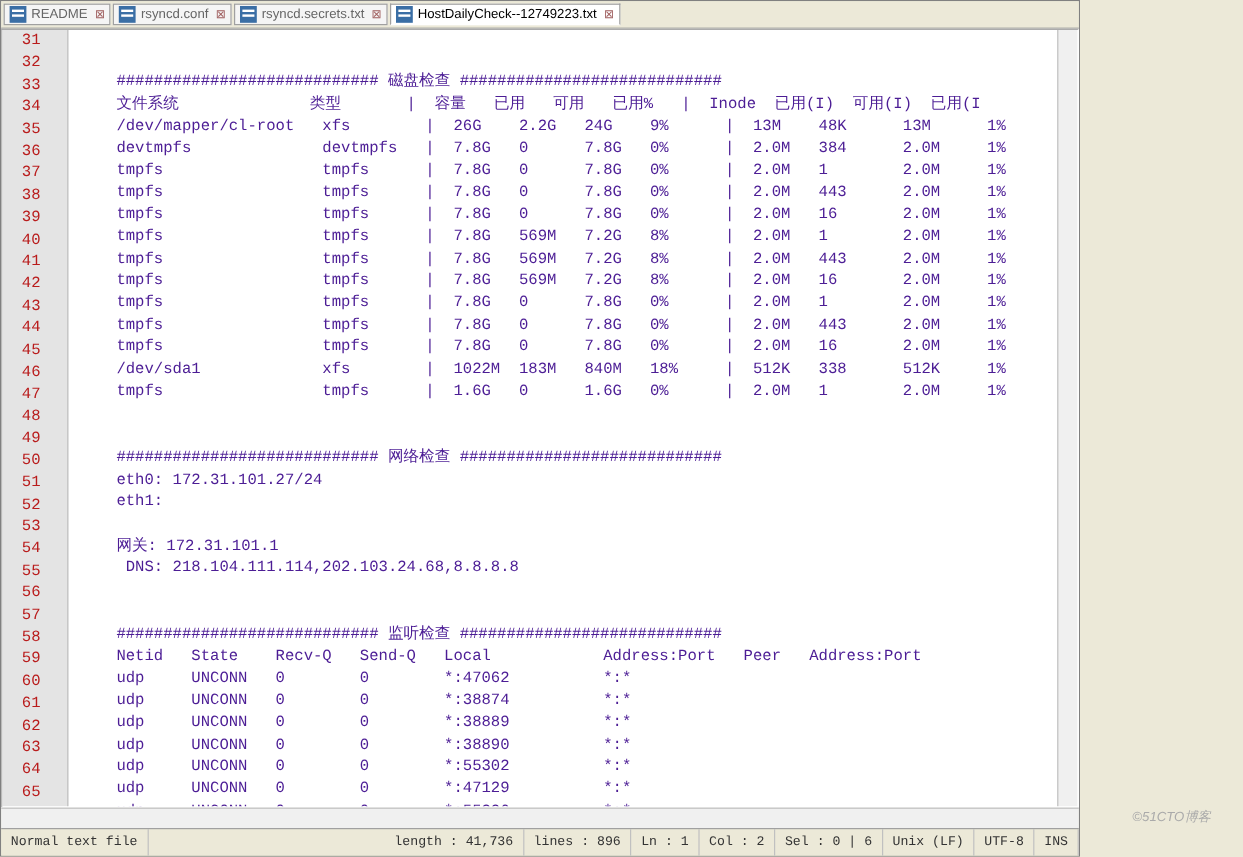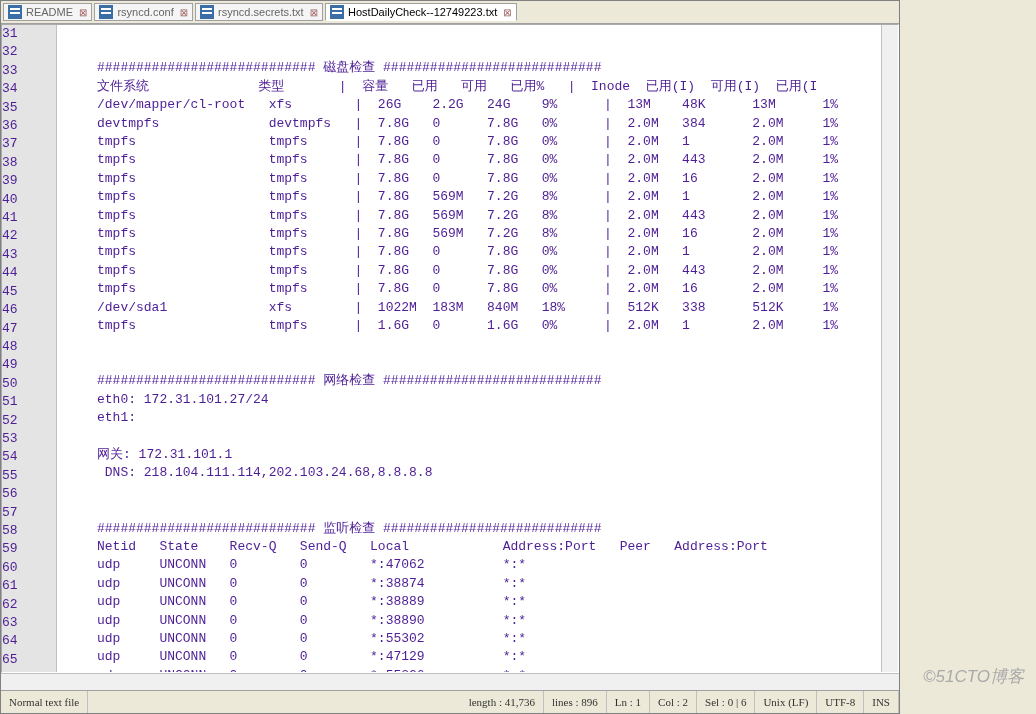--- a/index.html
+++ b/index.html
@@ -5,28 +5,28 @@
   html,body{margin:0;padding:0;font-family:"Courier New",monospace;font-size:13px;background:#ece9d8;color:#000;}
   .window{width:900px;height:714px;display:flex;flex-direction:column;border:1px solid #808080;box-sizing:border-box;background:#ece9d8;}
   .tabbar{height:22px;display:flex;align-items:center;background:#ece9d8;border-bottom:1px solid #a0a0a0;padding-left:2px;}
   .tab{display:flex;align-items:center;gap:4px;padding:1px 4px;border:1px solid #a0a0a0;background:#f5f5f5;margin-right:2px;font-family:Arial,sans-serif;font-size:11px;color:#666;}
   .tab.active{background:#fff;border-bottom:1px solid #fff;color:#000;}
   .tab .icn{width:14px;height:14px;background:#3a6ea5;display:inline-block;position:relative;}
   .tab .icn::before{content:"";position:absolute;left:2px;top:3px;width:10px;height:2px;background:#fff;}
   .tab .icn::after{content:"";position:absolute;left:2px;top:7px;width:10px;height:2px;background:#fff;}
   .tab .close{font-size:10px;color:#a06060;margin-left:2px;}
   .editor-wrap{flex:1;display:flex;border:1px inset #fff;background:#fff;overflow:hidden;}
-  .gutter{width:48px;background:#e4e4e4;color:#4c1d95;text-align:left;padding:0 6px 0 0;line-height:18.4px;white-space:pre;border-right:1px solid #c0c0c0;user-select:none;}
+  .gutter{width:48px;background:#e4e4e4;color:#b91c1c;text-align:center;padding:0 6px 0 0;line-height:18.4px;white-space:pre;border-right:1px solid #c0c0c0;user-select:none;}
   .text-area{flex:1;overflow:hidden;background:#fff;color:#4c1d95;line-height:18.4px;white-space:pre;padding:16px 0 0 4px;margin-left:36px;}
   .scrollbar-area{width:16px;background:#f0f0f0;border-left:1px solid #c0c0c0;}
   .hscroll{height:16px;background:#f0f0f0;border-top:1px solid #c0c0c0;}
-  .statusbar{height:22px;display:flex;align-items:center;background:#ece9d8;border-top:1px solid #a0a0a0;font-family:Liberation Serif, serif;font-size:11px;color:#333;}
+  .statusbar{height:22px;display:flex;align-items:center;background:#ece9d8;border-top:1px solid #a0a0a0;font-family:Liberation Mono, monospace;font-size:11px;color:#333;}
   .statusbar .cell{padding:0 8px;border-right:1px solid #c0c0c0;height:100%;display:flex;align-items:center;}
   .statusbar .spacer{flex:1;}
-  .watermark{position:absolute;right:12px;bottom:26px;color:#aaa;font-family:Arial,sans-serif;font-size:17px;font-style:italic;}
+  .watermark{position:absolute;right:27px;bottom:26px;color:#aaa;font-family:Arial,sans-serif;font-size:11px;font-style:italic;}
 </style>
 </head>
 <body>
 
 <div class="window">
 
   <div class="tabbar" id="tabbar">
       <div class="tab">
         <span class="icn"></span>
         <span>README</span>

